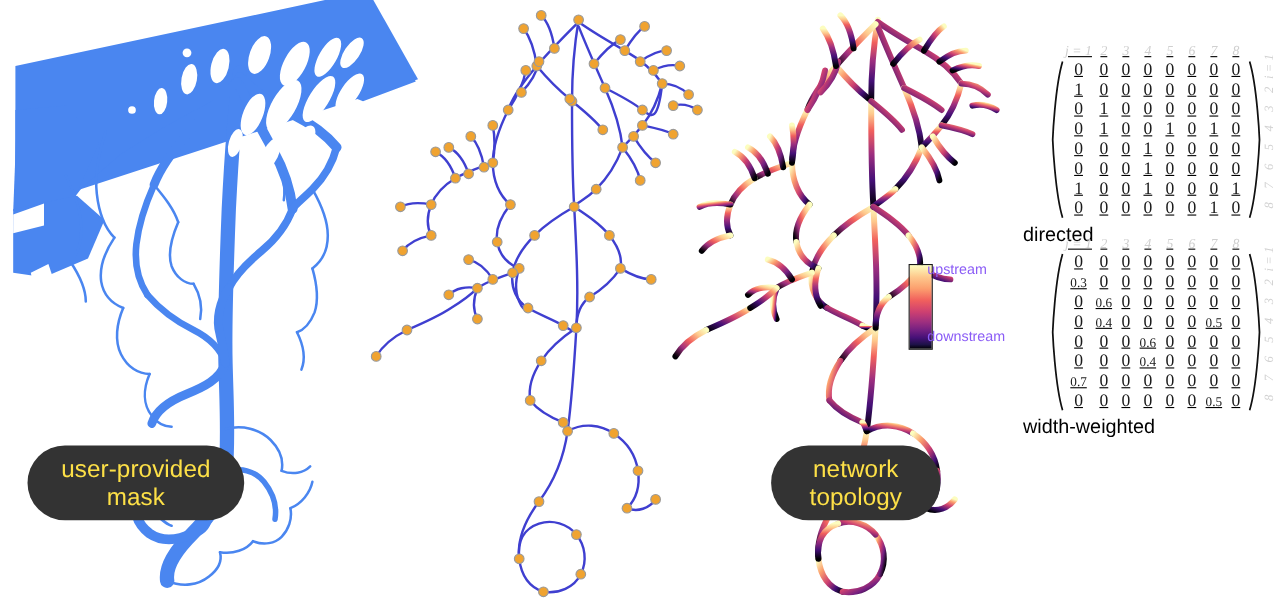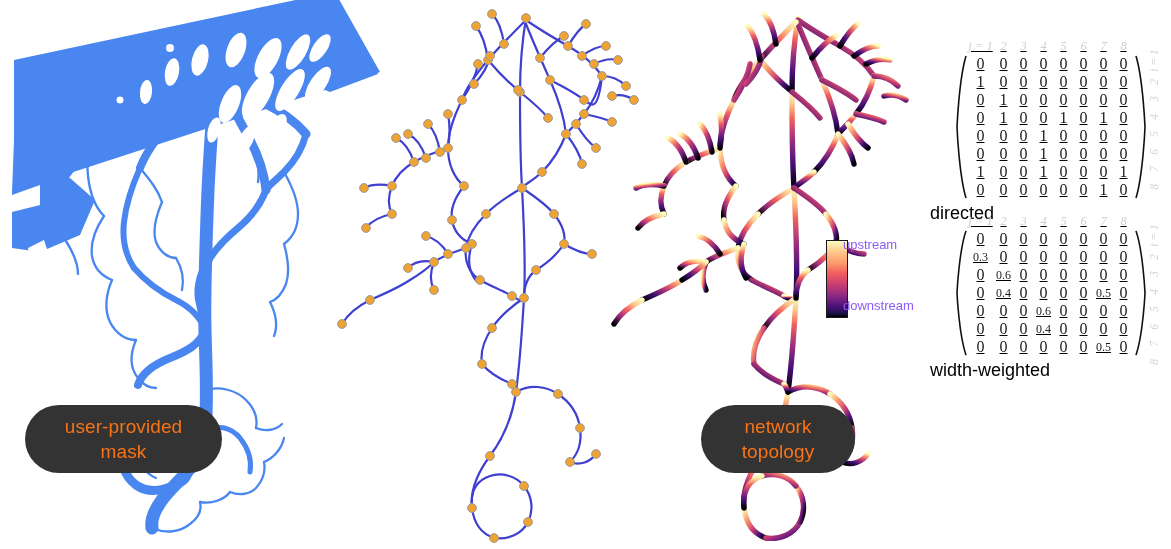--- a/index.html
+++ b/index.html
@@ -32,24 +32,24 @@
     top: 0;
     left: 0;
     width: 100%;
     height: 100%;
   }
 
   
   .pill {
     position: absolute;
     background: #333333;
-    color: #f97316;
+    color: #fde047;
     border-radius: 40px;
     text-align: center;
-    font-size: 19px;
+    font-size: 22px;
     line-height: 25px;
     padding: 9px 22px;
     white-space: pre-line;
     z-index: 20;
     letter-spacing: .1px;
   }
   #pill-mask { left: 25px;  top: 405px; width: 153px; }
   #pill-topo { left: 371px; top: 405px; width: 110px; }
 
   
@@ -743,20 +743,30 @@
                 <td class="cell first">0</td>
                 <td class="cell">0</td>
                 <td class="cell">0</td>
                 <td class="cell dec">0.4</td>
                 <td class="cell">0</td>
                 <td class="cell">0</td>
                 <td class="cell">0</td>
                 <td class="cell">0</td>
               </tr>
               <tr>
+                <td class="cell first dec">0.7</td>
+                <td class="cell">0</td>
+                <td class="cell">0</td>
+                <td class="cell">0</td>
+                <td class="cell">0</td>
+                <td class="cell">0</td>
+                <td class="cell">0</td>
+                <td class="cell">0</td>
+              </tr>
+              <tr>
                 <td class="cell first">0</td>
                 <td class="cell">0</td>
                 <td class="cell">0</td>
                 <td class="cell">0</td>
                 <td class="cell">0</td>
                 <td class="cell">0</td>
                 <td class="cell dec">0.5</td>
                 <td class="cell">0</td>
               </tr>
             </tbody>

